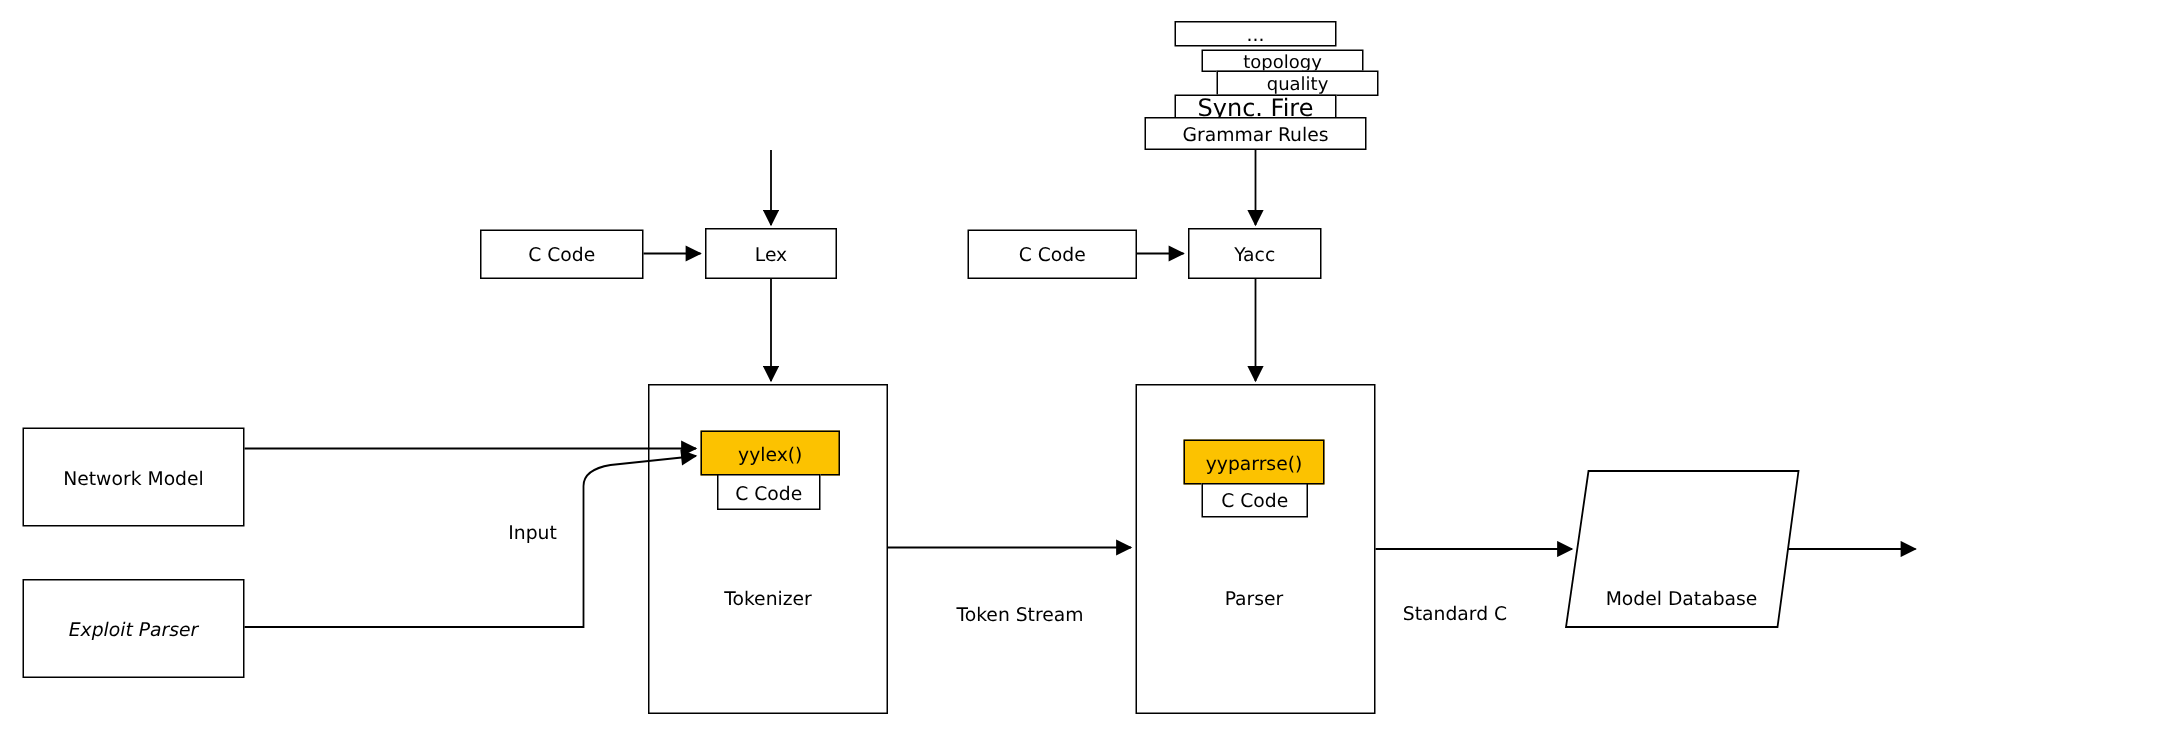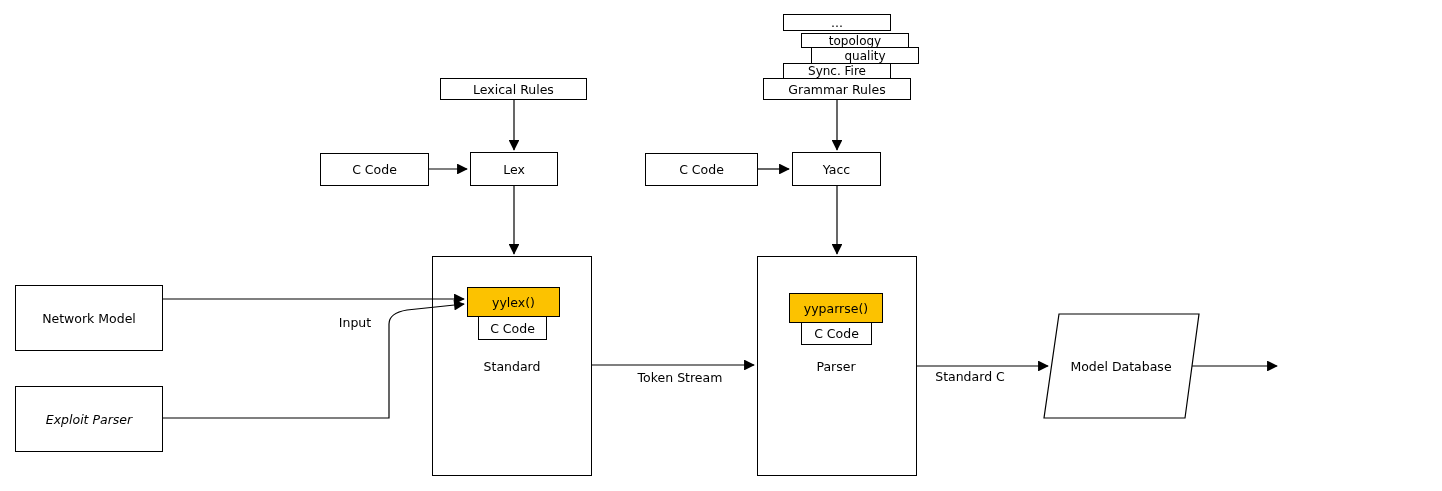--- a/index.html
+++ b/index.html
@@ -35,50 +35,48 @@
   .container-node { background: transparent; }
   .hl { background: var(--hl, #fcc200); }
   .lbl {
     position: absolute;
     display: flex;
     align-items: center;
     justify-content: center;
     text-align: center;
     z-index: 2;
     white-space: nowrap;
+    margin-top: 32px;
   }
 </style>
 </head>
 <body>
 
 <div id="canvas">
 
   <svg id="shape-layer" class="layer" width="1442" height="491" viewBox="0 0 1442 491">
     <polygon points="1059,314 1199,314 1185,418 1044,418" fill="#ffffff" stroke="#000000" stroke-width="1.2"></polygon>
   </svg>
 
   <div class="node" style="left:783px; top:14px; width:108px; height:17px;">
       <span>...</span>
     </div>
   <div class="node" style="left:801px; top:33px; width:108px; height:15px; font-size:12px;">
       <span>topology</span>
     </div>
   <div class="node" style="left:783px; top:47px; width:108px; height:17px; font-size:12px;margin-left:28px;">
       <span>quality</span>
     </div>
-  <div class="node" style="left:783px; top:63px; width:108px; height:16px; font-size:12px;">
+  <div class="node" style="left:783px; top:63px; width:108px; height:16px; font-size:16px;">
       <span>Sync. Fire</span>
     </div>
   <div class="node" style="left:763px; top:78px; width:148px; height:22px;">
       <span>Grammar Rules</span>
     </div>
 
-  <div class="node" style="left:440px; top:78px; width:147px; height:22px;">
-      <span>Lexical Rules</span>
-    </div>
 
   <div class="node" style="left:320px; top:153px; width:109px; height:33px;">
       <span>C Code</span>
     </div>
   <div class="node" style="left:470px; top:152px; width:88px; height:34px;">
       <span>Lex</span>
     </div>
 
   <div class="node" style="left:645px; top:153px; width:113px; height:33px;">
       <span>C Code</span>
@@ -95,21 +93,21 @@
     </div>
 
   <div class="node container-node" style="left:432px; top:256px; width:160px; height:220px;"></div>
   <div class="node hl" style="left:467px; top:287px; width:93px; height:30px;">
       <span>yylex()</span>
     </div>
   <div class="node" style="left:478px; top:316px; width:69px; height:24px;">
       <span>C Code</span>
     </div>
   <div class="lbl" style="left:447px; top:358px; width:130px; height:16px;">
-      <span>Standard</span>
+      <span>Tokenizer</span>
     </div>
 
   <div class="node container-node" style="left:757px; top:256px; width:160px; height:220px;"></div>
   <div class="node hl" style="left:789px; top:293px; width:94px; height:30px;">
       <span>yyparrse()</span>
     </div>
   <div class="node" style="left:801px; top:322px; width:71px; height:23px;">
       <span>C Code</span>
     </div>
   <div class="lbl" style="left:771px; top:358px; width:130px; height:16px;">

